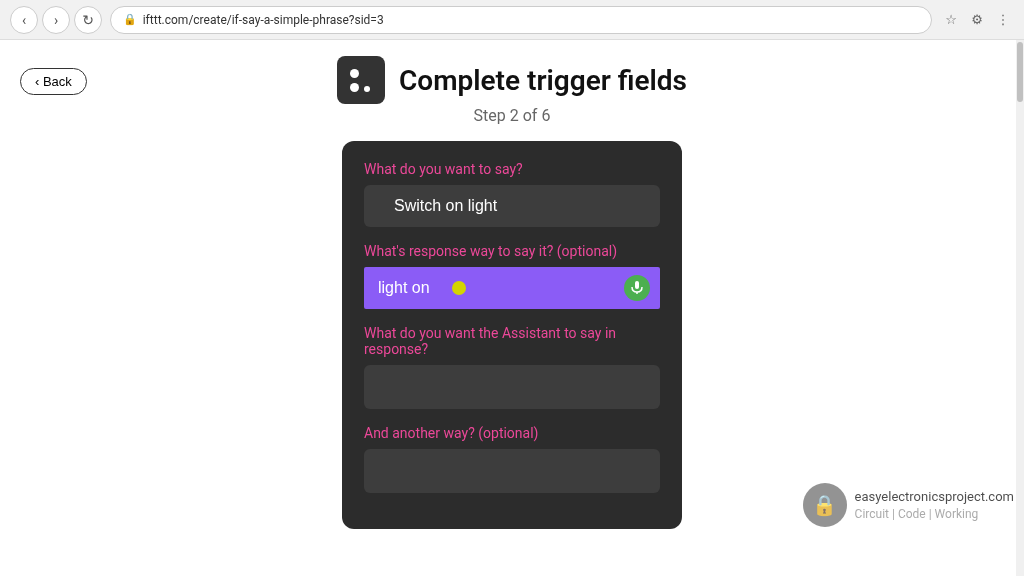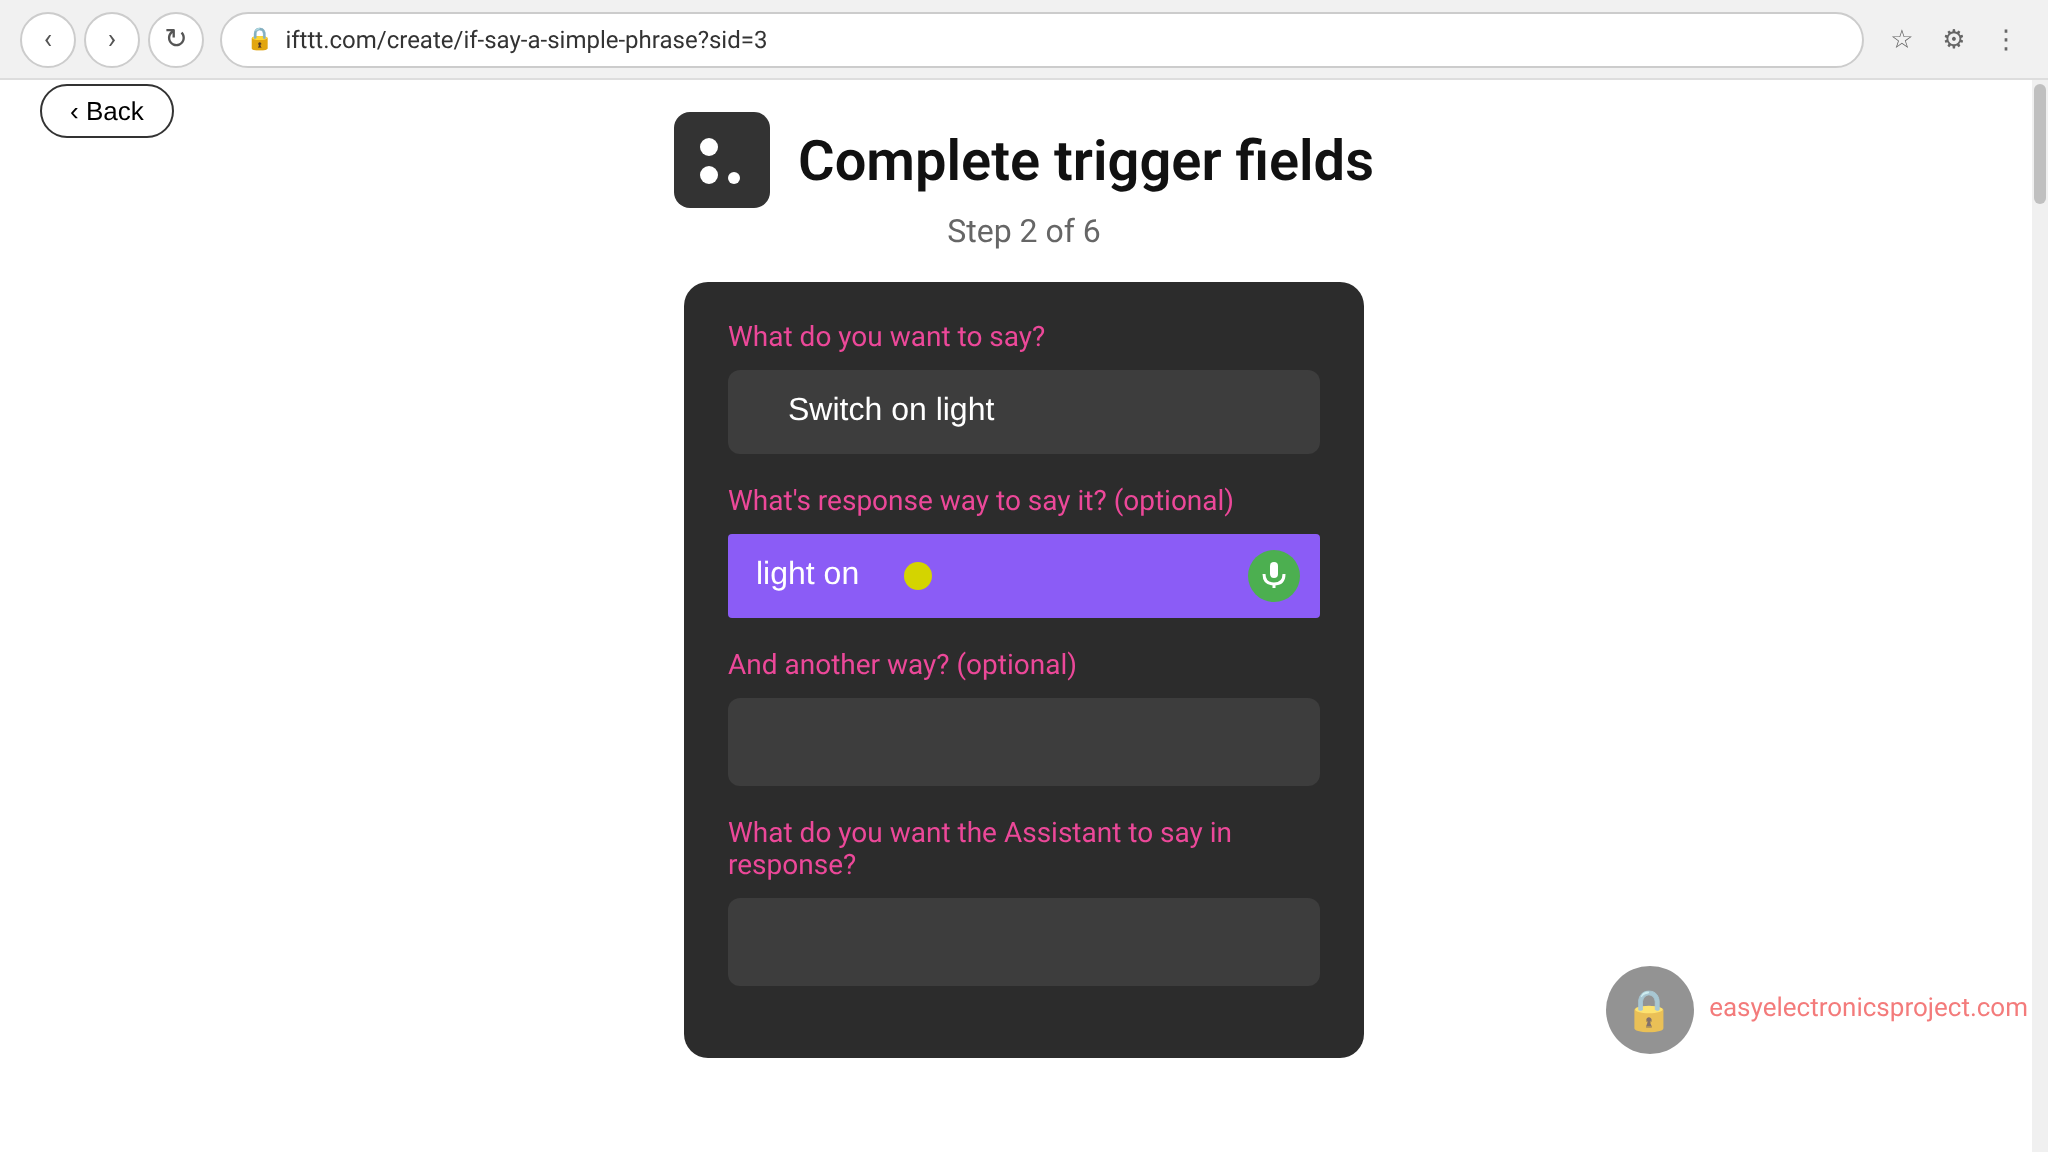--- a/index.html
+++ b/index.html
@@ -85,21 +85,21 @@
     .page-header {
       padding: 16px 20px 8px 20px;
       display: flex;
       flex-direction: column;
       align-items: center;
       position: relative;
     }
     .back-btn {
       position: absolute;
       left: 20px;
-      top: 2px;
+      top: 28px;
       border: 1.5px solid #333;
       border-radius: 20px;
       padding: 5px 14px;
       font-size: 13px;
       cursor: pointer;
       background: white;
       display: flex;
       align-items: center;
       gap: 4px;
       font-weight: 500;
@@ -218,21 +218,21 @@
       opacity: 0.7;
     }
     .watermark-text {
       font-size: 12px;
       color: #777;
       text-align: left;
       line-height: 1.4;
     }
     .watermark-text .site-name {
       font-size: 13px;
-      color: #ef4444;
+      color: #000000;
     }
     .watermark-text .tagline {
       color: #888;
     }
     .scrollbar {
       position: absolute;
       right: 0;
       top: 40px;
       width: 8px;
       height: 100%;
@@ -300,36 +300,37 @@
               <rect x="4" y="0" width="4" height="8" rx="2"></rect>
               <path d="M1 6 Q1 11 6 11 Q11 11 11 6" stroke="white" stroke-width="1.5" fill="none"></path>
               <line x1="6" y1="11" x2="6" y2="13" stroke="white" stroke-width="1.5"></line>
             </svg>
           </div>
           
           <div style="position:absolute; left:88px; top:50%; transform:translateY(-50%); width:14px; height:14px; background:#d4d400; border-radius:50%; pointer-events:none;"></div>
         </div>
       </div>
 
+      <div class="form-section" style="margin-top:4px;">
+        <label class="form-label">What do you want the Assistant to say in response?</label>
+        <input type="text" value="" style="width: 100%; background: rgb(61, 61, 61); border: none; border-radius: 6px; padding: 12px 14px; color: white; font-size: 16px; outline: none; height: 44px;">
+      </div>
+
       <div class="form-section" style="margin-top:16px;">
         <label class="form-label">And another way? (optional)</label>
-        <input type="text" value="" style="width: 100%; background: rgb(61, 61, 61); border: none; border-radius: 6px; padding: 12px 14px; color: white; font-size: 16px; outline: none; height: 44px;">
-      </div>
-
-      <div class="form-section" style="margin-top:4px;">
-        <label class="form-label">What do you want the Assistant to say in response?</label>
         <input type="text" value="" style="width: 100%; background: rgb(61, 61, 61); border: none; border-radius: 6px; padding: 12px 14px; color: white; font-size: 16px; outline: none; height: 44px;">
       </div>
 
     </div>
 
     <div class="watermark">
       <div style="width:44px;height:44px;background:#666;border-radius:50%;display:flex;align-items:center;justify-content:center;font-size:20px;">🔒</div>
       <div class="watermark-text">
         <div class="site-name">easyelectronicsproject.com</div>
+        <div class="tagline">Circuit | Code | Working</div>
       </div>
     </div>
   </div>
 </div>
 
 <div class="scrollbar">
   <div class="scrollbar-thumb"></div>
 </div>
 
 </body></html>

